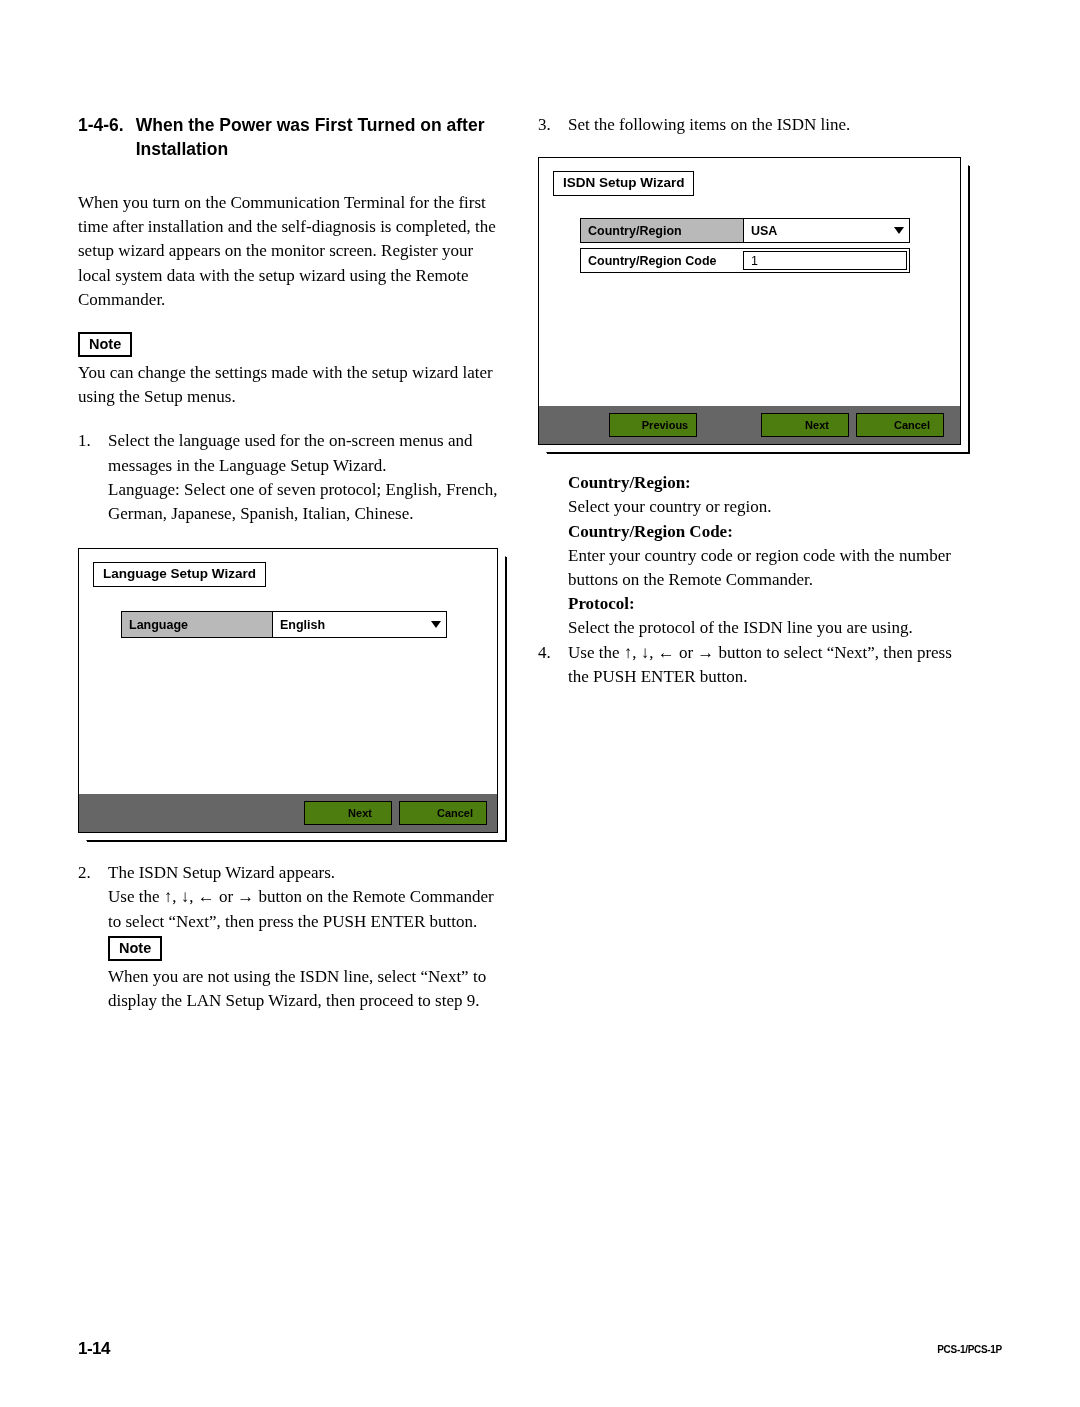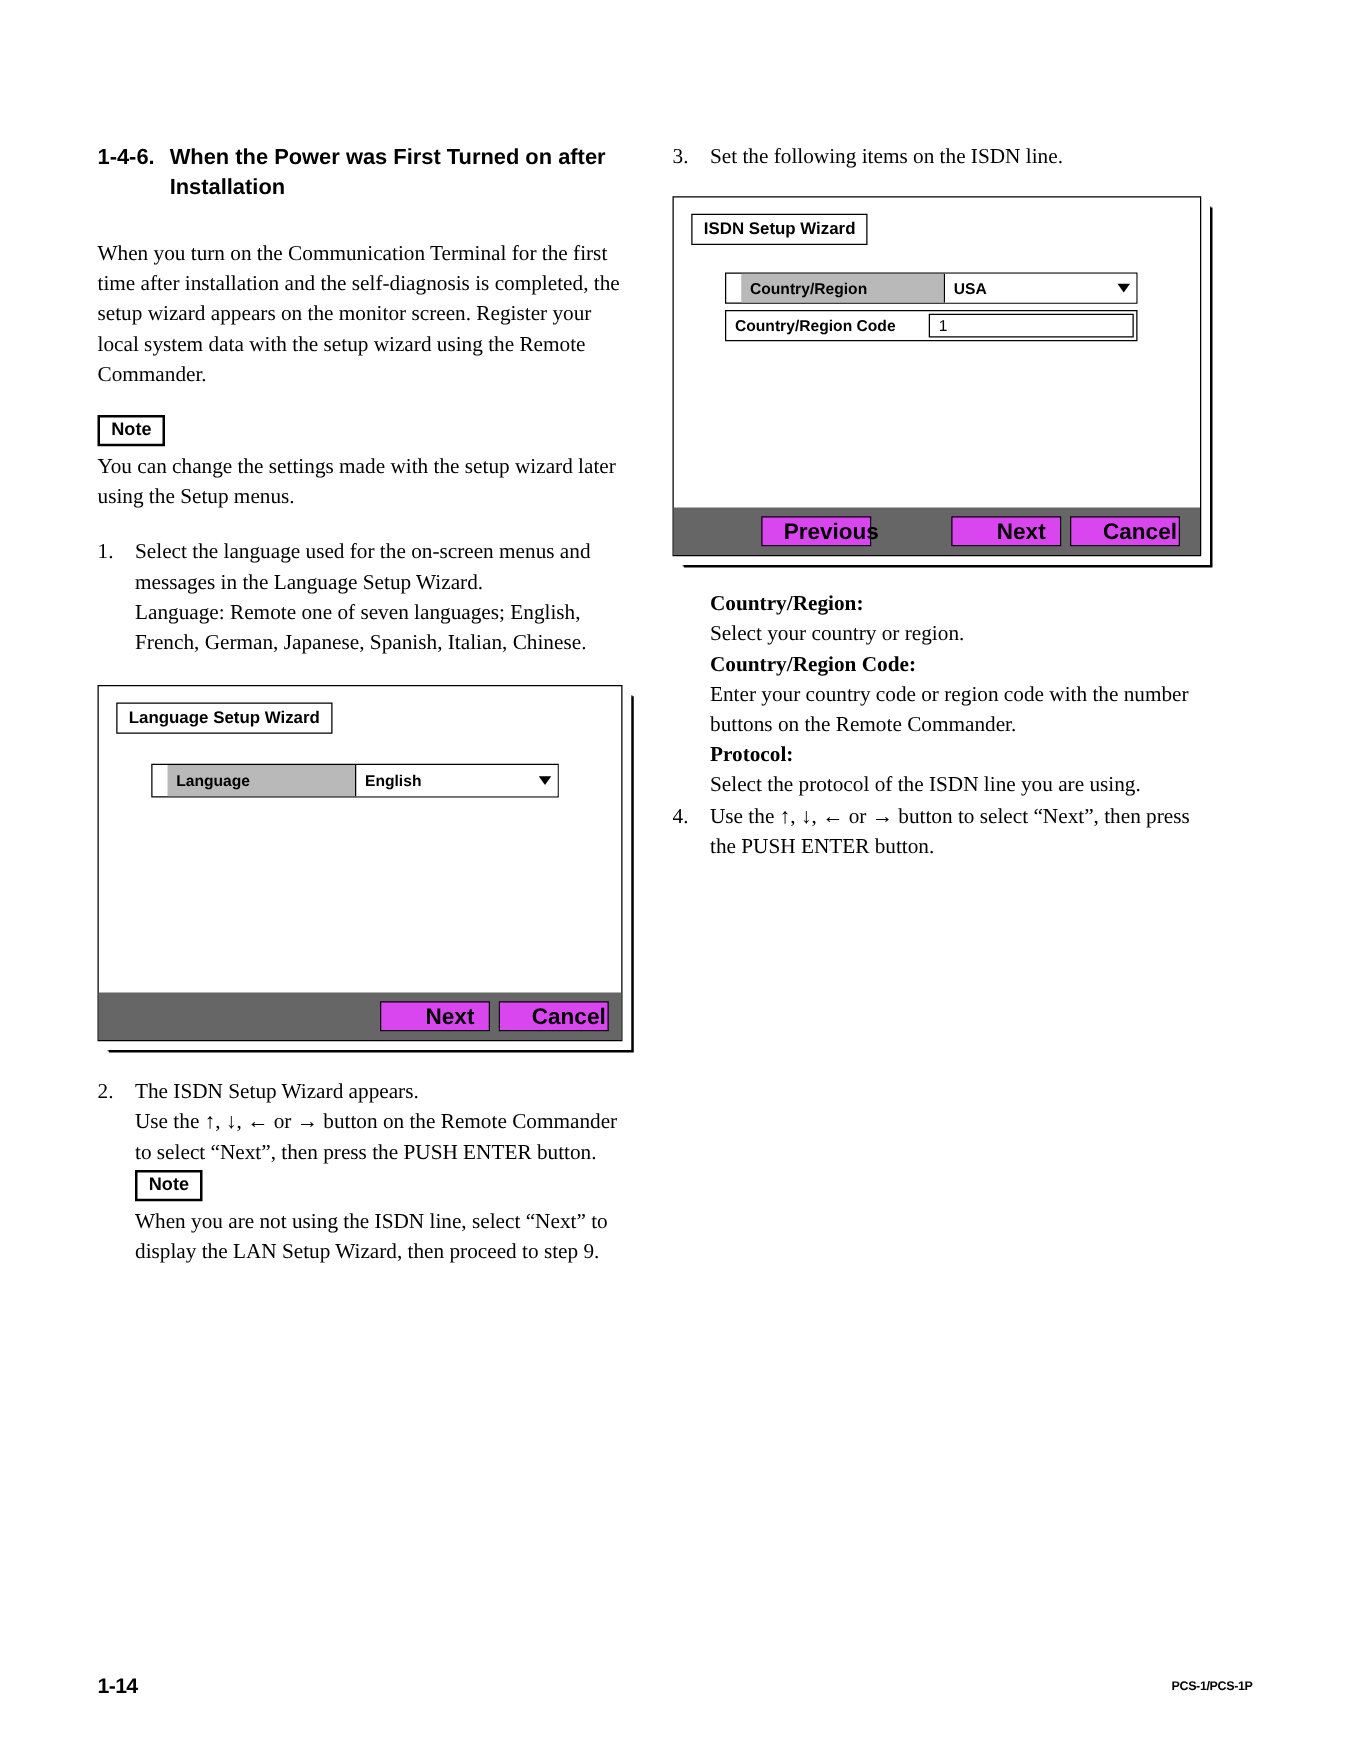--- a/index.html
+++ b/index.html
@@ -154,21 +154,21 @@
   .field-row .flabel {
     flex: 0 0 162px;
     display: flex;
     align-items: center;
     padding-left: 7px;
     font-family: "Liberation Sans", sans-serif;
     font-weight: bold;
     font-size: 12.5px;
     box-sizing: border-box;
   }
-  .field-row.highlight .flabel { background: #b9b9b9; margin-left: 12px; }
+  .field-row.highlight .flabel { background: #b9b9b9; }
   .field-row .fvalue {
     flex: 1 1 auto;
     display: flex;
     align-items: center;
     justify-content: space-between;
     border-left: 1.5px solid #000;
     padding: 0 5px 0 7px;
     font-family: "Liberation Sans", sans-serif;
     font-weight: bold;
     font-size: 12.5px;
@@ -197,24 +197,24 @@
     background: #666666;
     display: flex;
     align-items: center;
     height: 38px;
     padding: 0 10px;
     box-sizing: border-box;
     position: relative;
   }
   .wz-btn {
     border: 1.5px solid #000;
-    background: #d946ef;
-    font-family: "Liberation Sans", sans-serif;
-    font-weight: bold;
-    font-size: 18px;
+    background: #4d7c0f;
+    font-family: "Liberation Sans", sans-serif;
+    font-weight: bold;
+    font-size: 11px;
     line-height: 14px;
     height: 24px;
     display: flex;
     align-items: center;
     justify-content: center;
     box-sizing: border-box;
     padding-left: 24px;
   }
 
   
@@ -253,21 +253,21 @@
 
     <div>
       <span class="note-badge">Note</span>
       <p class="body">You can change the settings made with the setup wizard later using the Setup menus.</p>
     </div>
 
     <div class="step">
       <span class="sn">1.</span>
       <span class="sbody">
         <span class="ln">Select the language used for the on-screen menus and messages in the Language Setup Wizard.</span>
-        <span class="ln">Language: Remote one of seven languages; English, French, German, Japanese, Spanish, Italian, Chinese.</span>
+        <span class="ln">Language: Select one of seven protocol; English, French, German, Japanese, Spanish, Italian, Chinese.</span>
       </span>
     </div>
 
     <div class="wizard-shadow-wrap" style="margin:22px 0 0 0; width:420px;">
       <div class="wizard" style="height:285px; display:flex; flex-direction:column;">
         <div class="wizard-body" style="flex:1 1 auto;">
           <div class="wizard-title">Language Setup Wizard</div>
           <div class="field-area" style="margin-top:24px; margin-left:42px; width:326px;">
             <div class="field-row highlight" style="height:27px;">
               <div class="flabel" style="flex:0 0 150px;">Language</div>

